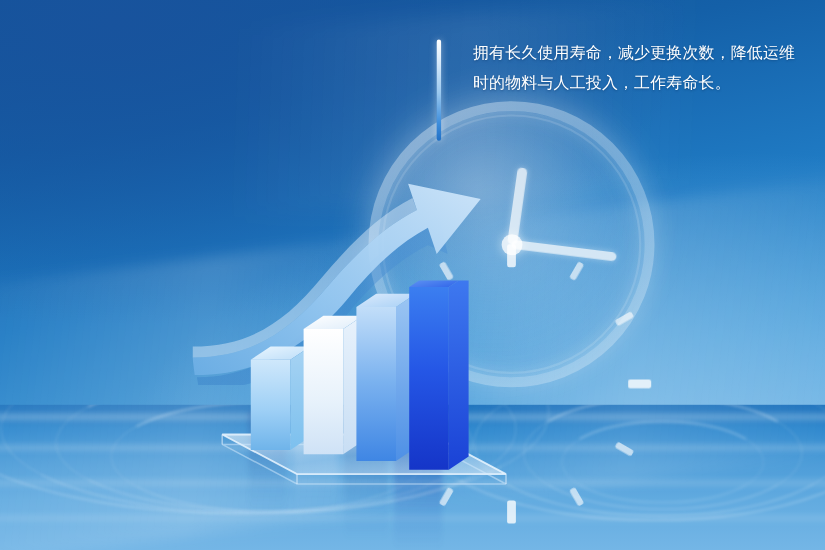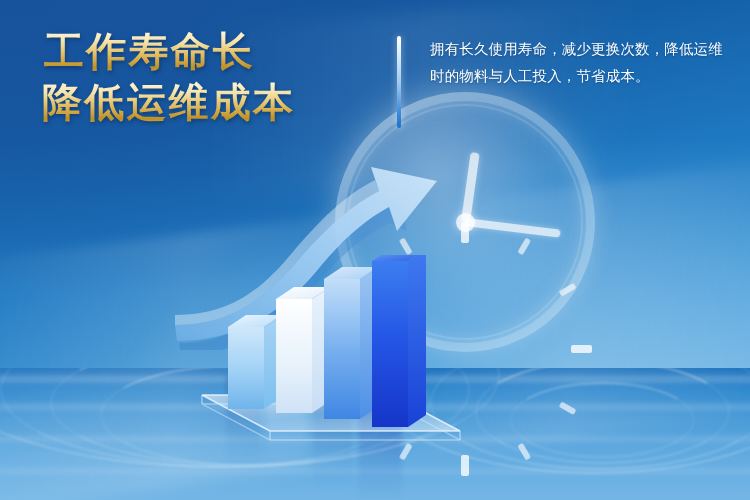--- a/index.html
+++ b/index.html
@@ -286,21 +286,17 @@
       <polygon points="164,24 182,12 182,152 164,164" fill="url(#b3s)"></polygon>
     </g>
 
     <g>
       <polygon points="176,6 212,6 230,-6 194,-6" fill="url(#b4t)"></polygon>
       <polygon points="176,6 176,172 212,172 212,6" fill="url(#b4f)"></polygon>
       <polygon points="212,6 230,-6 230,160 212,172" fill="url(#b4s)"></polygon>
     </g>
   </svg>
 
-  <div class="headline">
-    <div class="hl-line hl-1">工作寿命长</div>
-    <div class="hl-line hl-2">降低运维成本</div>
-  </div>
 
   <div class="divider"></div>
-  <div class="body-copy">拥有长久使用寿命，减少更换次数，降低运维时的物料与人工投入，节省成本。</div>
+  <div class="body-copy">拥有长久使用寿命，减少更换次数，降低运维时的物料与人工投入，工作寿命长。</div>
 
 </div>
 
 </body></html>

